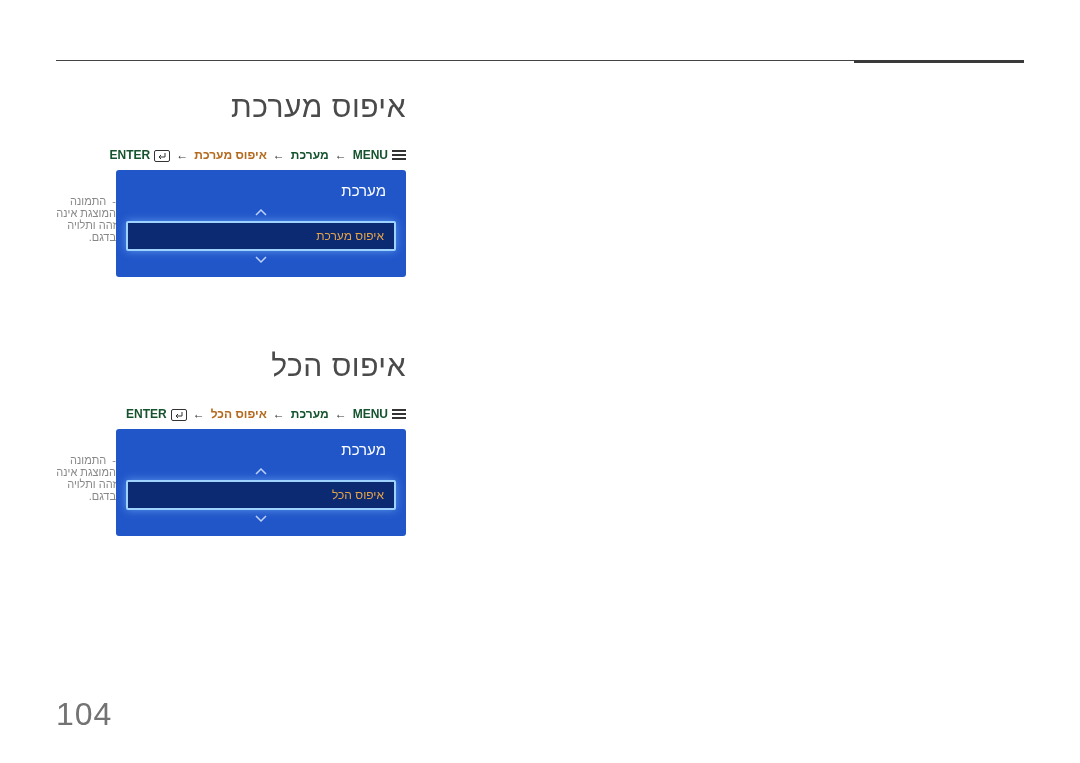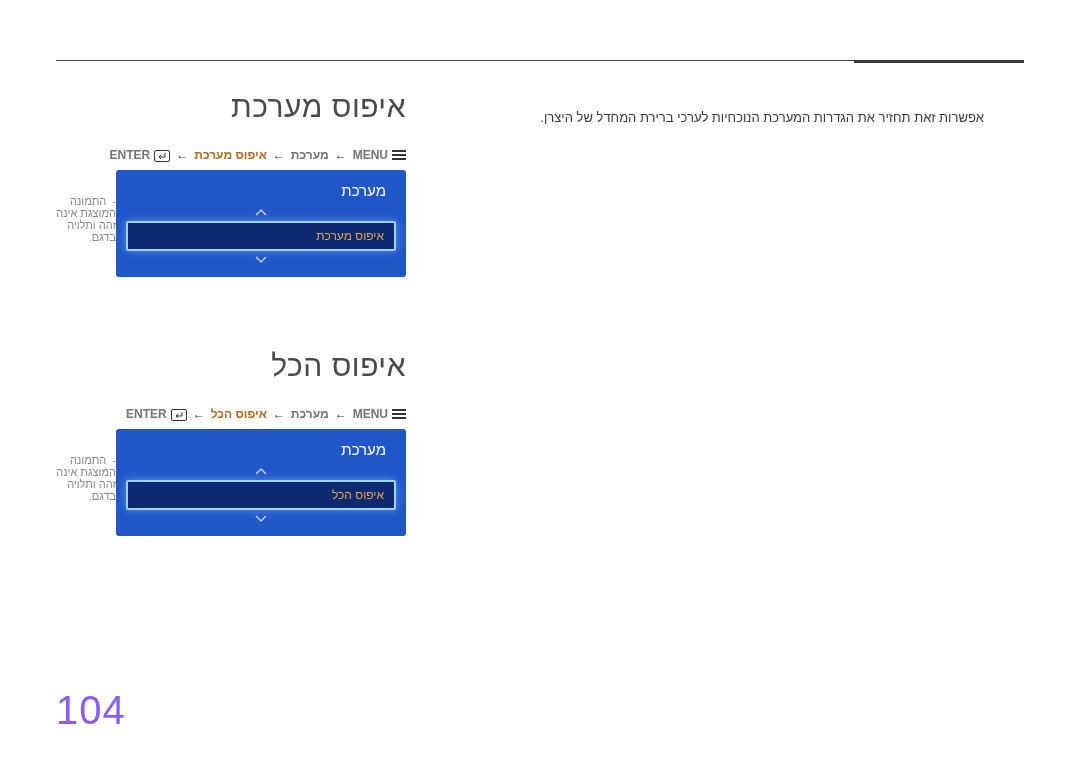--- a/index.html
+++ b/index.html
@@ -7,50 +7,47 @@
   .page { position: relative; width: 1080px; height: 763px; padding: 60px 56px 0 56px; }
   .top-rule { position: absolute; top: 60px; right: 56px; left: 56px; border-top: 1px solid #444; }
   .top-rule-accent { position: absolute; top: 60px; right: 56px; width: 170px; border-top: 3px solid #3a3a3a; }
   .content { display: flex; flex-direction: row; margin-top: 30px; }
   .right-col { width: 350px; display: flex; flex-direction: column; align-items: flex-end; gap: 12px; }
   .left-col { flex: 1; display: flex; flex-direction: column; align-items: flex-end; padding-right: 40px; }
   .section { width: 100%; margin-bottom: 60px; }
   .heading { font-size: 30px; font-weight: 300; color: #4a4a4a; text-align: right; margin-bottom: 24px; letter-spacing: 0.5px; }
   .breadcrumb { font-size: 12px; color: #333; text-align: right; display: flex; flex-direction: row-reverse; align-items: center; gap: 4px; justify-content: flex-start; direction: ltr; }
   .breadcrumb .menu-icon { display: inline-flex; align-items: center; direction: ltr; }
-  .breadcrumb .bc-seg { color: #737373; font-weight: 600; }
+  .breadcrumb .bc-seg { color: #14532d; font-weight: 600; }
   .breadcrumb .bc-highlight { color: #b46a1f; font-weight: 700; }
   .breadcrumb .arrow { color: #333; padding: 0 2px; }
   .breadcrumb .enter-icon svg, .breadcrumb .menu-icon svg { vertical-align: middle; }
   .osd { width: 290px; background: #2156c9; border-radius: 3px; padding: 10px 10px; margin-top: 8px; float: right; }
   .osd-title { color: #fff; font-size: 15px; text-align: right; padding: 2px 10px 6px 10px; font-weight: 400; }
   .osd-arrow { text-align: center; color: #cfe0ff; height: 14px; line-height: 12px; }
   .osd-arrow svg { opacity: 0.9; }
   .osd-item { border: 2px solid #9fd3ff; background: #0b2a72; border-radius: 2px; padding: 6px 10px; color: #e7a348; font-size: 12px; text-align: right; margin: 2px 0; box-shadow: 0 0 8px rgba(130,190,255,0.6); }
   .note-rule { width: 170px; border-top: 1px solid #aaa; margin: 22px 0 10px auto; }
   .note { font-size: 11px; color: #888; text-align: right; direction: rtl; }
   .note .dash { color: #888; padding-left: 0; padding-right: 0; margin-left: 6px; }
   .desc { font-size: 13px; color: #3a3a3a; text-align: right; direction: rtl; margin-top: 10px; }
   .left-desc-block { width: 100%; }
-  .page-number { position: absolute; left: 56px; bottom: 30px; font-size: 40px; color: #8b5cf6; font-weight: 300; direction: ltr; letter-spacing: 1px; }
+  .page-number { position: absolute; left: 56px; bottom: 30px; font-size: 32px; color: #737373; font-weight: 300; direction: ltr; letter-spacing: 1px; }
   .clearfix::after { content: ""; display: table; clear: both; }
 </style>
 </head>
 <body>
 
 <div class="page">
   <div class="top-rule"></div>
   <div class="top-rule-accent"></div>
 
   <div class="content">
 
     <div class="left-col">
-      <div class="left-desc-block" style="margin-top:10px;">
-        <p class="desc">אפשרות זאת תחזיר את הגדרות המערכת הנוכחיות לערכי ברירת המחדל של היצרן.</p>
-      </div>
     </div>
 
     <div class="right-col">
 
       <div class="section clearfix">
         <h2 class="heading">איפוס מערכת</h2>
 
         <div class="breadcrumb">
           <span class="menu-icon">
             <svg width="14" height="10" viewBox="0 0 14 10">

